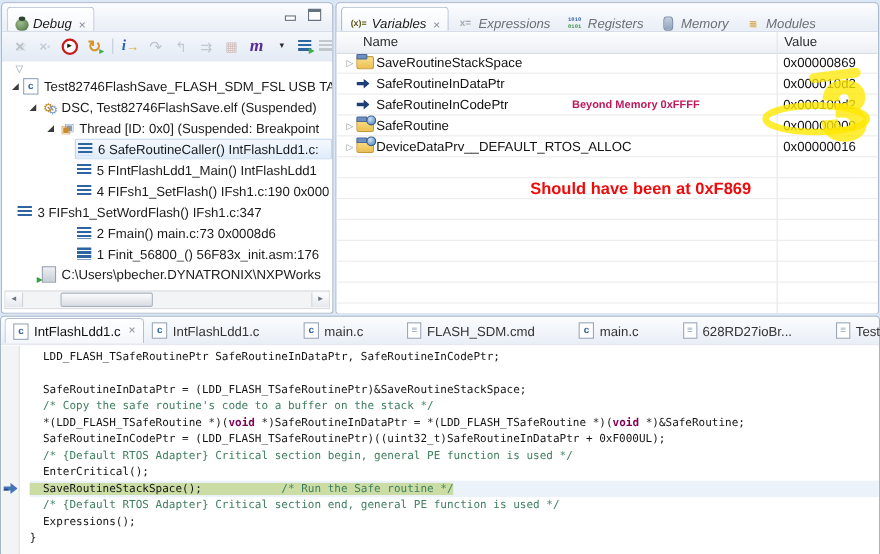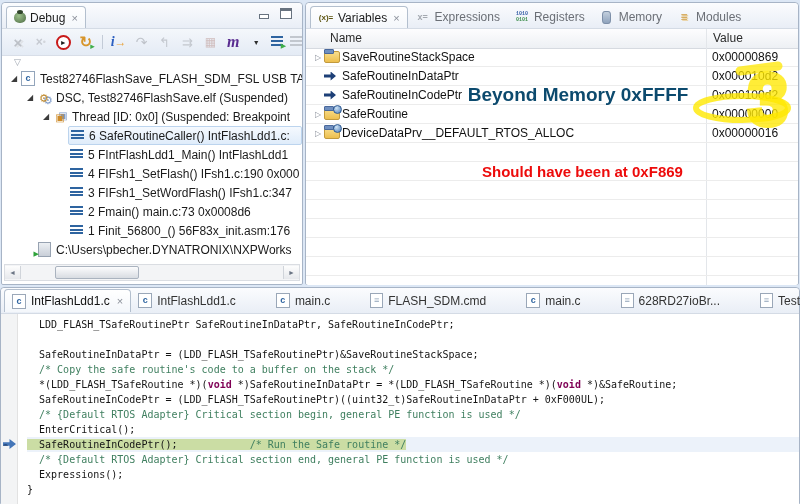--- a/index.html
+++ b/index.html
@@ -17,23 +17,23 @@
   
   .vtabs{
     position:relative;height:25px;
     background:linear-gradient(#fbfcfe,#e9eef6);
     border-bottom:1px solid #d4dbe5;
     border-radius:4px 4px 0 0;
     display:flex;align-items:flex-end;
     padding-left:4px;
   }
   .vtab{
-    display:flex;align-items:center;gap:4px;
+    display:flex;align-items:flex-end;gap:4px;
     height:22px;padding:0 7px;box-sizing:border-box;
-    font-size:12px;color:#6b6f76;white-space:nowrap;cursor:default;
+    font-size:12px;color:#6b6f76;white-space:nowrap;cursor:default;font-style:italic;
   }
   .vtab.active{
     background:linear-gradient(#ffffff,#f4f7fb);
     border:1px solid #b3bfce;border-bottom:none;
     border-radius:4px 4px 0 0;color:#1c1c1c;
   }
   .tab-close{font-size:11px;color:#8a8f99;margin-left:2px;line-height:10px;}
   .win-btns{position:absolute;right:10px;top:5px;display:flex;gap:10px;}
   .wb{width:12px;height:11px;position:relative;display:inline-block;}
   .wb-min::before{content:"";position:absolute;left:1px;right:1px;bottom:0;height:3px;border:1px solid #67727f;background:#fff;}
@@ -112,21 +112,21 @@
   .col-sep{position:absolute;left:400px;top:0;bottom:0;width:1px;background:#e3e6ea;}
   #vars-rows{position:absolute;left:0;right:0;top:19px;}
   .vrow{height:19px;box-sizing:border-box;border-bottom:1px solid #ececec;display:flex;align-items:center;font-size:12px;color:#111;}
   .vrow .tw{margin-left:6px;}
   .vicon{flex:0 0 18px;display:flex;align-items:center;justify-content:flex-start;}
   .vi-struct,.vi-structg{width:14px;height:10px;background:linear-gradient(#f9df8e,#edbf4e);border:1px solid #c29a3c;border-radius:2px;position:relative;}
   .vi-struct::before,.vi-structg::before{content:"";position:absolute;left:-1px;top:-3px;width:8px;height:3px;background:#6f8fbf;border:1px solid #49689b;border-radius:1px;}
   .vi-structg::after{content:"";position:absolute;right:-3px;top:-4px;width:7px;height:7px;border-radius:50%;background:radial-gradient(circle at 35% 30%,#cfe4f6,#4a7ab5);border:1px solid #2e5a92;}
   .vi-pointer{width:12px;height:9px;background:#1d3f77;clip-path:polygon(0 33%,55% 33%,55% 0,100% 50%,55% 100%,55% 67%,0 67%);}
   .vname{white-space:nowrap;overflow:hidden;text-align:right;}
-  .vnote{margin-left:auto;padding-right:10px;font-weight:bold;font-size:19px;color:#0c4a6e;white-space:nowrap;}
+  .vnote{margin-left:auto;padding-right:10px;font-weight:bold;font-size:10px;color:#be185d;white-space:nowrap;}
   .vvalue{flex:0 0 94px;margin-left:auto;padding-left:8px;box-sizing:border-box;font-size:12px;}
   .vrow .vvalue{border-left:0;}
   .note2{position:absolute;left:176px;top:134px;font-weight:bold;font-size:15px;color:#ed0b0b;white-space:nowrap;}
   #marks{position:absolute;left:0;top:0;pointer-events:none;}
   
   #editor-panel{left:0;top:287px;width:800px;height:217px;border-radius:4px 4px 0 0;}
   #editor-tabs{padding-left:3px;align-items:center;}
   .etab{display:flex;align-items:center;gap:5px;height:22px;padding:0 7px;font-size:12px;color:#333;white-space:nowrap;}
   .etab.active{background:linear-gradient(#ffffff,#f4f7fb);border:1px solid #b3bfce;border-bottom:none;border-radius:4px 4px 0 0;color:#111;}
   .etab:not(.active){margin-right:26px;}
@@ -232,21 +232,21 @@
           </div>
           <div class="trow" style="padding-left: 54px;">
             <span class="tw"></span>
             <span class="row-hl">
               <span class="ticon">
                 <span class="ti-frame"></span>
               </span>
               <span class="tlabel">4 FIFsh1_SetFlash() IFsh1.c:190 0x000</span>
             </span>
           </div>
-          <div class="trow" style="padding-left: 54px;">
+          <div class="trow" style="">
             <span class="tw"></span>
             <span class="row-hl">
               <span class="ticon">
                 <span class="ti-frame"></span>
               </span>
               <span class="tlabel">3 FIFsh1_SetWordFlash() IFsh1.c:347</span>
             </span>
           </div>
           <div class="trow" style="padding-left: 54px;">
             <span class="tw"></span>
@@ -412,21 +412,21 @@
       </div>
       <div id="code">
           <div class="code-line"><span class="seg-p">  LDD_FLASH_TSafeRoutinePtr SafeRoutineInDataPtr, SafeRoutineInCodePtr;</span></div>
           <div class="code-line"></div>
           <div class="code-line"><span class="seg-p">  SafeRoutineInDataPtr = (LDD_FLASH_TSafeRoutinePtr)&amp;SaveRoutineStackSpace;</span></div>
           <div class="code-line"><span class="seg-c">  /* Copy the safe routine's code to a buffer on the stack */</span></div>
           <div class="code-line"><span class="seg-p">  *(LDD_FLASH_TSafeRoutine *)(</span><span class="seg-k">void</span><span class="seg-p"> *)SafeRoutineInDataPtr = *(LDD_FLASH_TSafeRoutine *)(</span><span class="seg-k">void</span><span class="seg-p"> *)&amp;SafeRoutine;</span></div>
           <div class="code-line"><span class="seg-p">  SafeRoutineInCodePtr = (LDD_FLASH_TSafeRoutinePtr)((uint32_t)SafeRoutineInDataPtr + 0xF000UL);</span></div>
           <div class="code-line"><span class="seg-c">  /* {Default RTOS Adapter} Critical section begin, general PE function is used */</span></div>
           <div class="code-line"><span class="seg-p">  EnterCritical();</span></div>
-          <div class="code-line exec-line"><span class="exec-hl"><span class="seg-p">  SafeRoutineInCodePtr();            </span><span class="seg-c">/* Run the Safe routine */</span></span></div>
+          <div class="code-line exec-line"><span class="exec-hl"><span class="seg-p">  SaveRoutineStackSpace();            </span><span class="seg-c">/* Run the Safe routine */</span></span></div>
           <div class="code-line"><span class="seg-c">  /* {Default RTOS Adapter} Critical section end, general PE function is used */</span></div>
           <div class="code-line"><span class="seg-p">  Expressions();</span></div>
           <div class="code-line"><span class="seg-p">}</span></div>
         </div>
     </div>
   </section>
 
 </div>
 
 </body></html>

